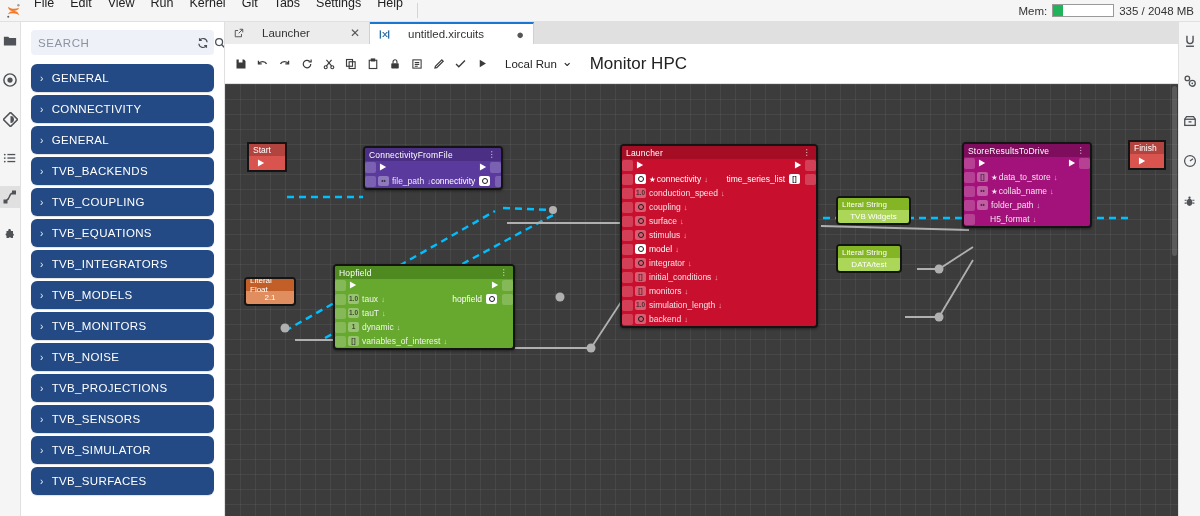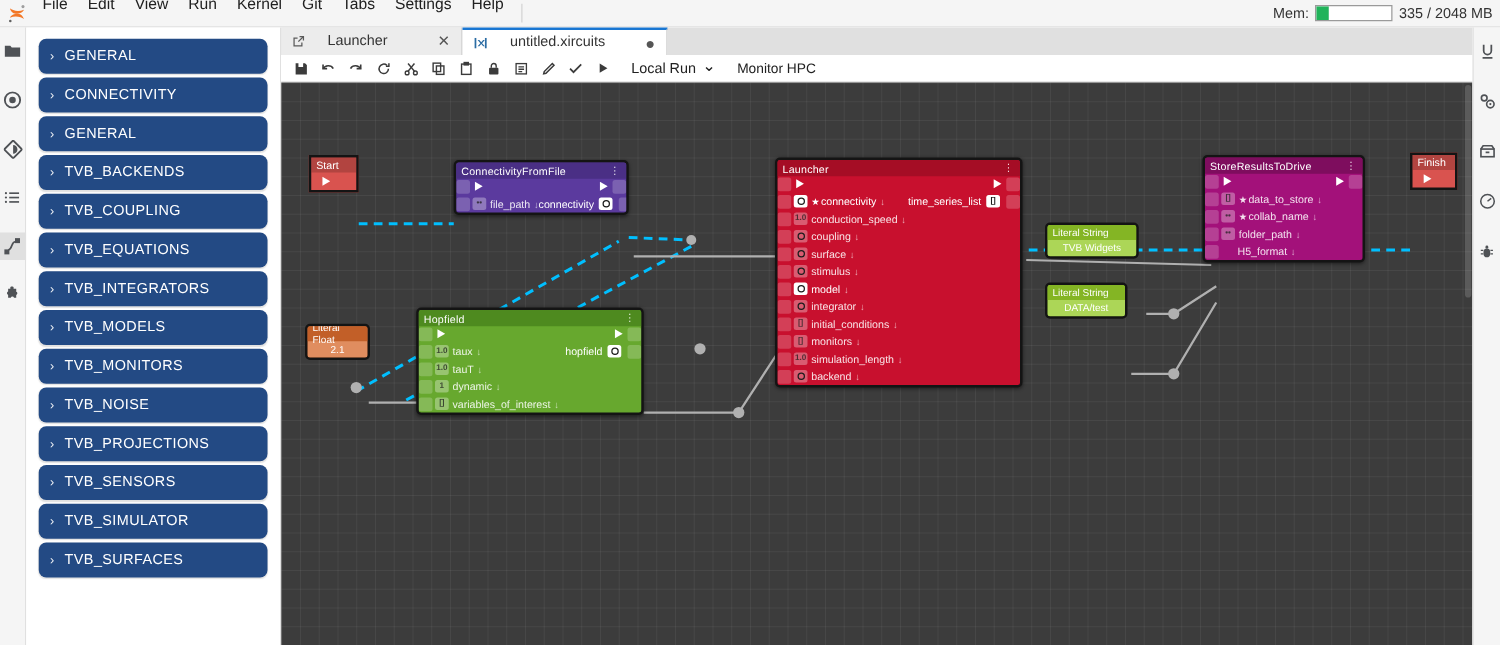--- a/index.html
+++ b/index.html
@@ -93,32 +93,32 @@
     font-size: 11.5px; color: #333; cursor: pointer; min-width: 70px;
     border-right: 1px solid #d0d0d0;
   }
   .tab.inactive { background: #ececec; }
   .tab.active { background: #fff; border-top: 2px solid #1976d2; }
   .tab .tab-close { margin-left: auto; font-size: 12px; color: #555; padding-left: 14px; }
   .tab .tab-dirty { margin-left: auto; padding-left: 14px; font-size: 13px; color: #555; line-height: 1; }
   .tab-ico { display: flex; align-items: center; color: #5a5a5a; }
 
   .toolbar {
-    height: 22px; background: #fff; border-bottom: 1px solid #e0e0e0;
+    height: 40px; background: #fff; border-bottom: 1px solid #e0e0e0;
     display: flex; align-items: center; padding-left: 6px; gap: 3px; flex: 0 0 auto;
   }
   .tb-btn {
     width: 19px; height: 19px; display: flex; align-items: center; justify-content: center;
     color: #3b3b3b; cursor: pointer; border-radius: 2px;
   }
   .tb-select {
     display: flex; align-items: center; gap: 5px; font-size: 11.5px; color: #222;
     margin-left: 10px; cursor: pointer;
   }
-  .tb-text { font-size: 11px; color: #222; margin-left: 14px; cursor: pointer; }
+  .tb-text { font-size: 17px; color: #222; margin-left: 14px; cursor: pointer; }
 
   
   .canvas {
     position: relative; flex: 1 1 auto; overflow: hidden;
     background-color: #3c3c3c;
     background-image:
       linear-gradient(to right, rgba(255,255,255,.055) 1px, transparent 1px),
       linear-gradient(to bottom, rgba(255,255,255,.055) 1px, transparent 1px);
     background-size: 15px 15px;
   }
@@ -238,20 +238,37 @@
       </svg>
     </div>
     <div class="ab-icon">
       <svg width="14" height="14" viewBox="0 0 16 16" fill="#4f5256">
           <path d="M6 1a1.6 1.6 0 013 0v1.3h2.4V5a1.6 1.6 0 010 3v2.4H9.4a1.6 1.6 0 00-3 0H4v-2.6a1.6 1.6 0 010-3V2.3h2V1z"></path>
         </svg>
     </div>
   </div>
 
   <div class="leftpanel">
+    <div class="search-box">
+      <input type="text" placeholder="SEARCH" style="">
+      <span class="search-ico">
+        <svg width="12" height="12" viewBox="0 0 16 16" fill="none" stroke="#4a4f58" stroke-width="1.6">
+          <path d="M13.5 7A5.5 5.5 0 003.4 4.6"></path>
+            <path d="M2.5 9a5.5 5.5 0 0010.1 2.4"></path>
+          <path d="M3.4 1.6v3h3"></path>
+            <path d="M12.6 14.4v-3h-3"></path>
+        </svg>
+      </span>
+      <span class="search-ico">
+        <svg width="12" height="12" viewBox="0 0 16 16" fill="none" stroke="#4a4f58" stroke-width="1.7">
+          <circle cx="6.8" cy="6.8" r="4.6"></circle>
+            <path d="M10.3 10.3L14.3 14.3"></path>
+        </svg>
+      </span>
+    </div>
 
     <div class="cat-list" id="cat-list">
         <div class="cat" style="background: rgb(35, 74, 132);">
           <span class="chev">›</span>
           <span>GENERAL</span>
         </div>
         <div class="cat" style="background: rgb(35, 74, 132);">
           <span class="chev">›</span>
           <span>CONNECTIVITY</span>
         </div>

